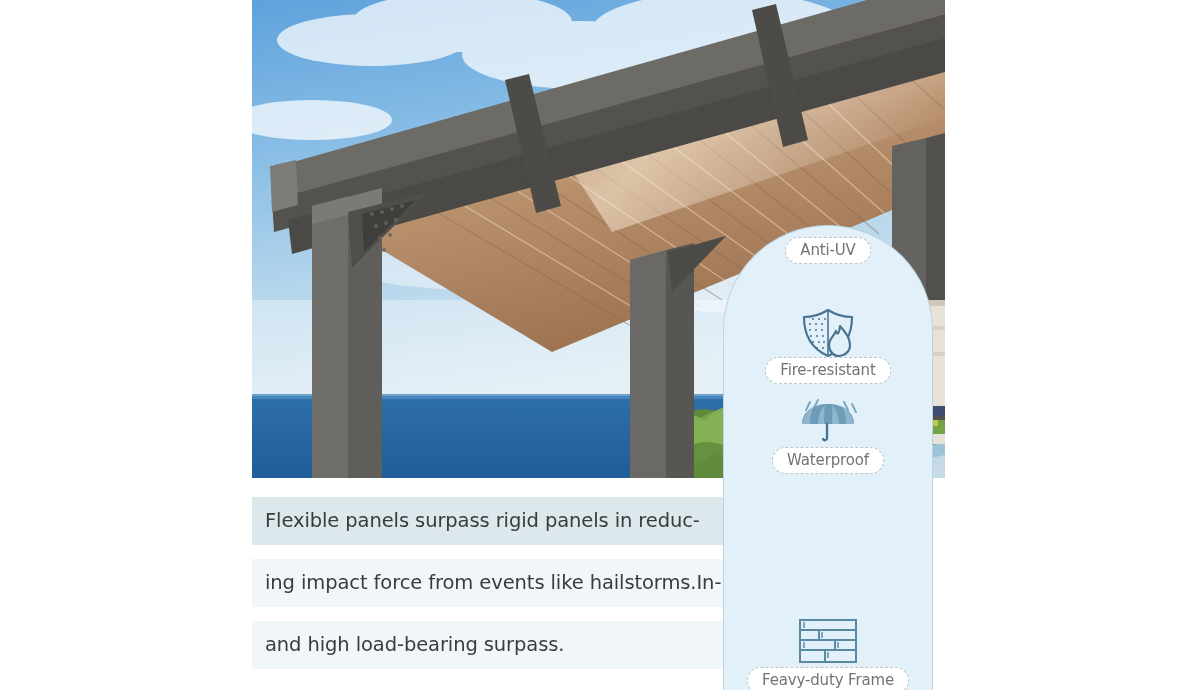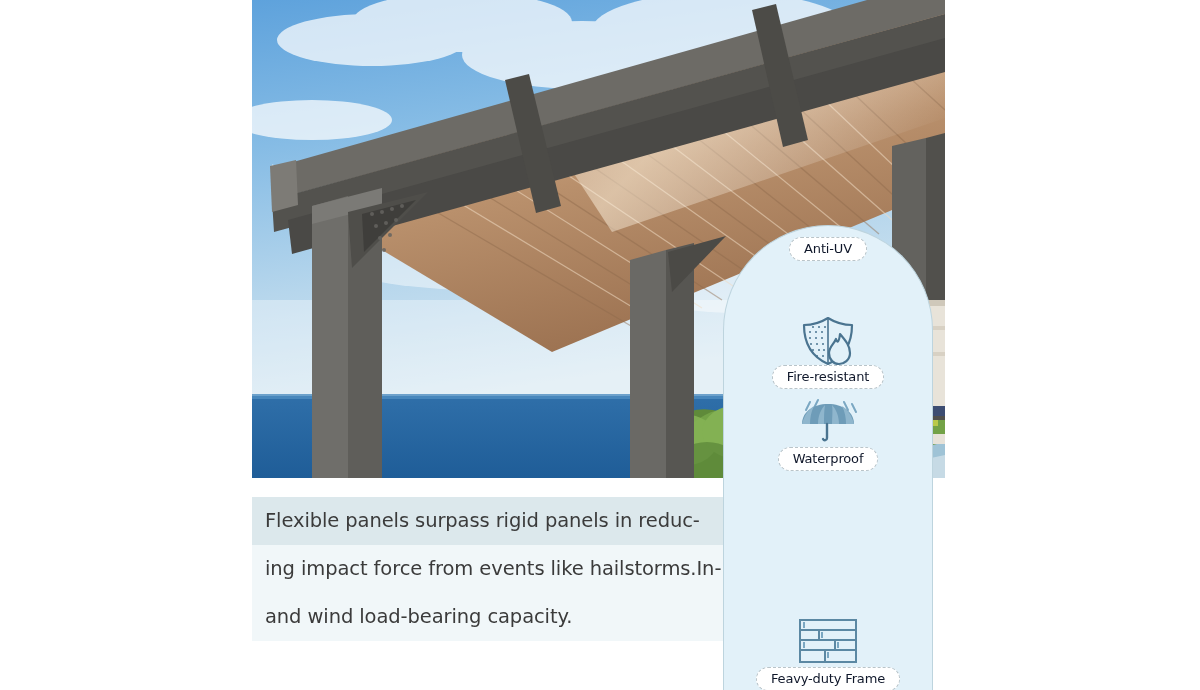--- a/index.html
+++ b/index.html
@@ -48,21 +48,21 @@
   .desc-line {
     height: 48px;
     line-height: 48px;
     font-size: 19.5px;
     color: #3b3b3b;
     padding-left: 13px;
     white-space: nowrap;
     letter-spacing: -0.1px;
   }
   .desc-line.odd  { background: #dce8ec; }
-  .desc-line.even { background: #f1f7f9; }
+  .desc-line.even { background: #f1f7f9; margin-top: 14px; }
 
   
   #panel {
     position: absolute;
     left: 723px;
     top: 225px;
     width: 210px;
     height: 465px;
     background: #e2f1f9;
     border: 1px solid #bdd4de;
@@ -82,22 +82,22 @@
     margin: 0 auto;
     height: 46px;
   }
   .feature .ficon svg { display:block; margin:0 auto; }
   .pill {
     display: inline-block;
     background: #ffffff;
     border: 1px dashed #b9c4c9;
     border-radius: 14px;
     padding: 3px 14px 4px 14px;
-    font-size: 13px;
-    color: #0f172a;
+    font-size: 15px;
+    color: #737373;
     margin-top: 3px;
     white-space: nowrap;
     letter-spacing: -0.15px;
   }
   .pill.wide { padding-left: 8px; padding-right: 8px; }
 </style>
 </head>
 <body>
 
 <div id="canvas">
@@ -264,30 +264,30 @@
         <rect x="668" y="406" width="25" height="10" fill="#3d4d72"></rect>
 
         <rect x="0" y="478" width="693" height="9" fill="#ffffff"></rect>
       </g>
     </svg>
   </div>
 
   <div id="desc">
     <div class="desc-line odd">Flexible panels surpass rigid panels in reduc-</div>
     <div class="desc-line even">ing impact force from events like hailstorms.In-</div>
-    <div class="desc-line even">and wind load-bearing capacity.</div>
+    <div class="desc-line even">and high load-bearing surpass.</div>
   </div>
 
   <div id="panel">
 
     <div class="feature" style="top:8px;">
       <span class="pill">Anti-UV</span>
     </div>
 
-    <div class="feature" style="top:90px;">
+    <div class="feature" style="top:82px;">
       <span class="ficon">
         <svg width="64" height="50" viewBox="0 0 64 50">
           <path d="M32 2 C24 7 14 9 8 9 C8 25 14 40 32 48 C50 40 56 25 56 9 C50 9 40 7 32 2 Z" fill="none" stroke="#4a7490" stroke-width="2.2" stroke-linejoin="round"></path>
           <path d="M32 2 L32 48" stroke="#4a7490" stroke-width="1.6"></path>
           <g fill="#4a7490">
             <circle cx="14" cy="16" r="1"></circle>
               <circle cx="20" cy="16" r="1"></circle>
               <circle cx="26" cy="16" r="1"></circle>
             <circle cx="14" cy="22" r="1"></circle>
               <circle cx="20" cy="22" r="1"></circle>

